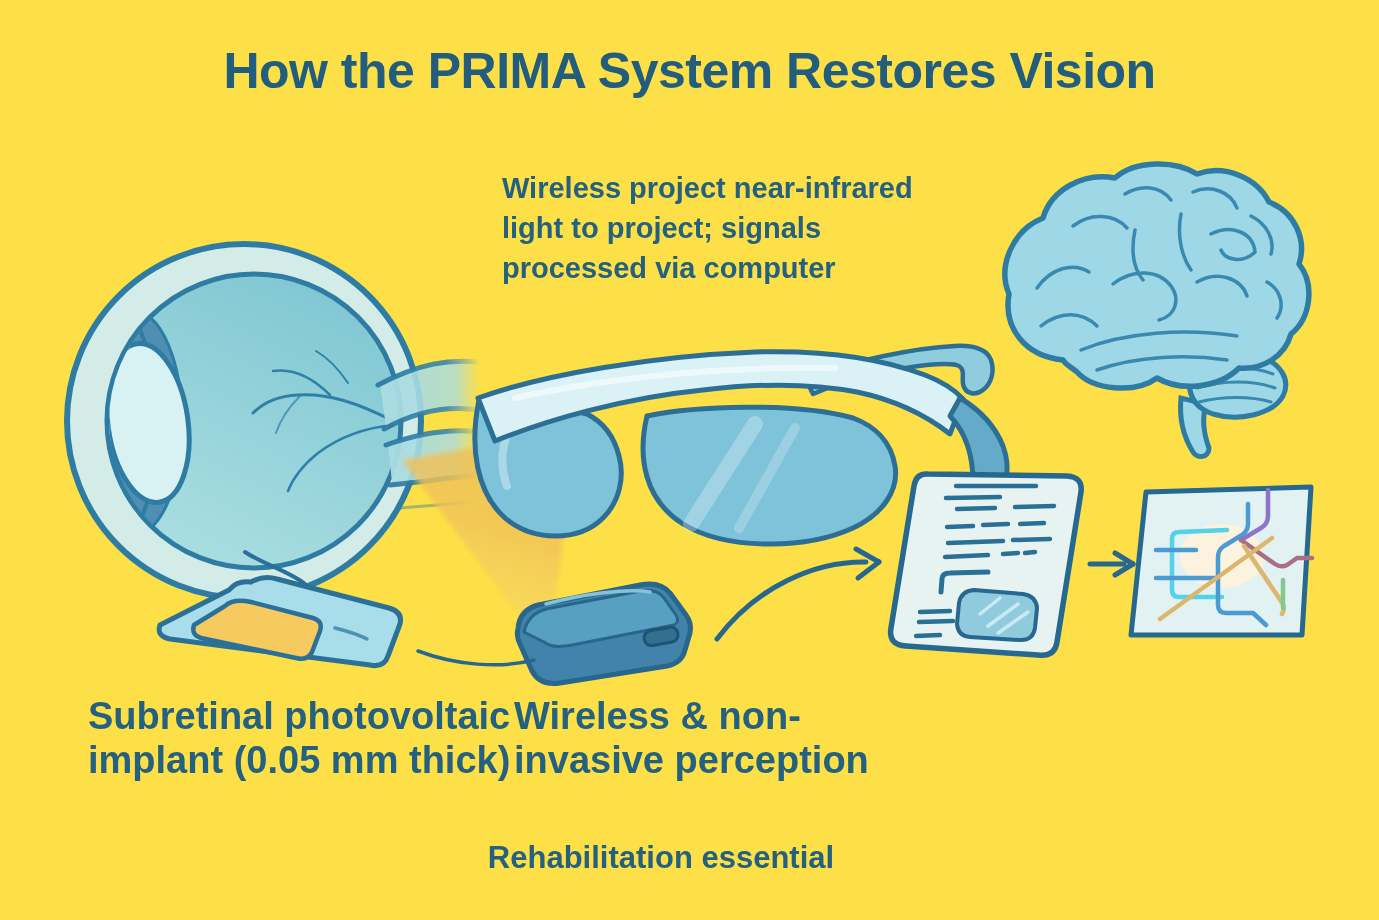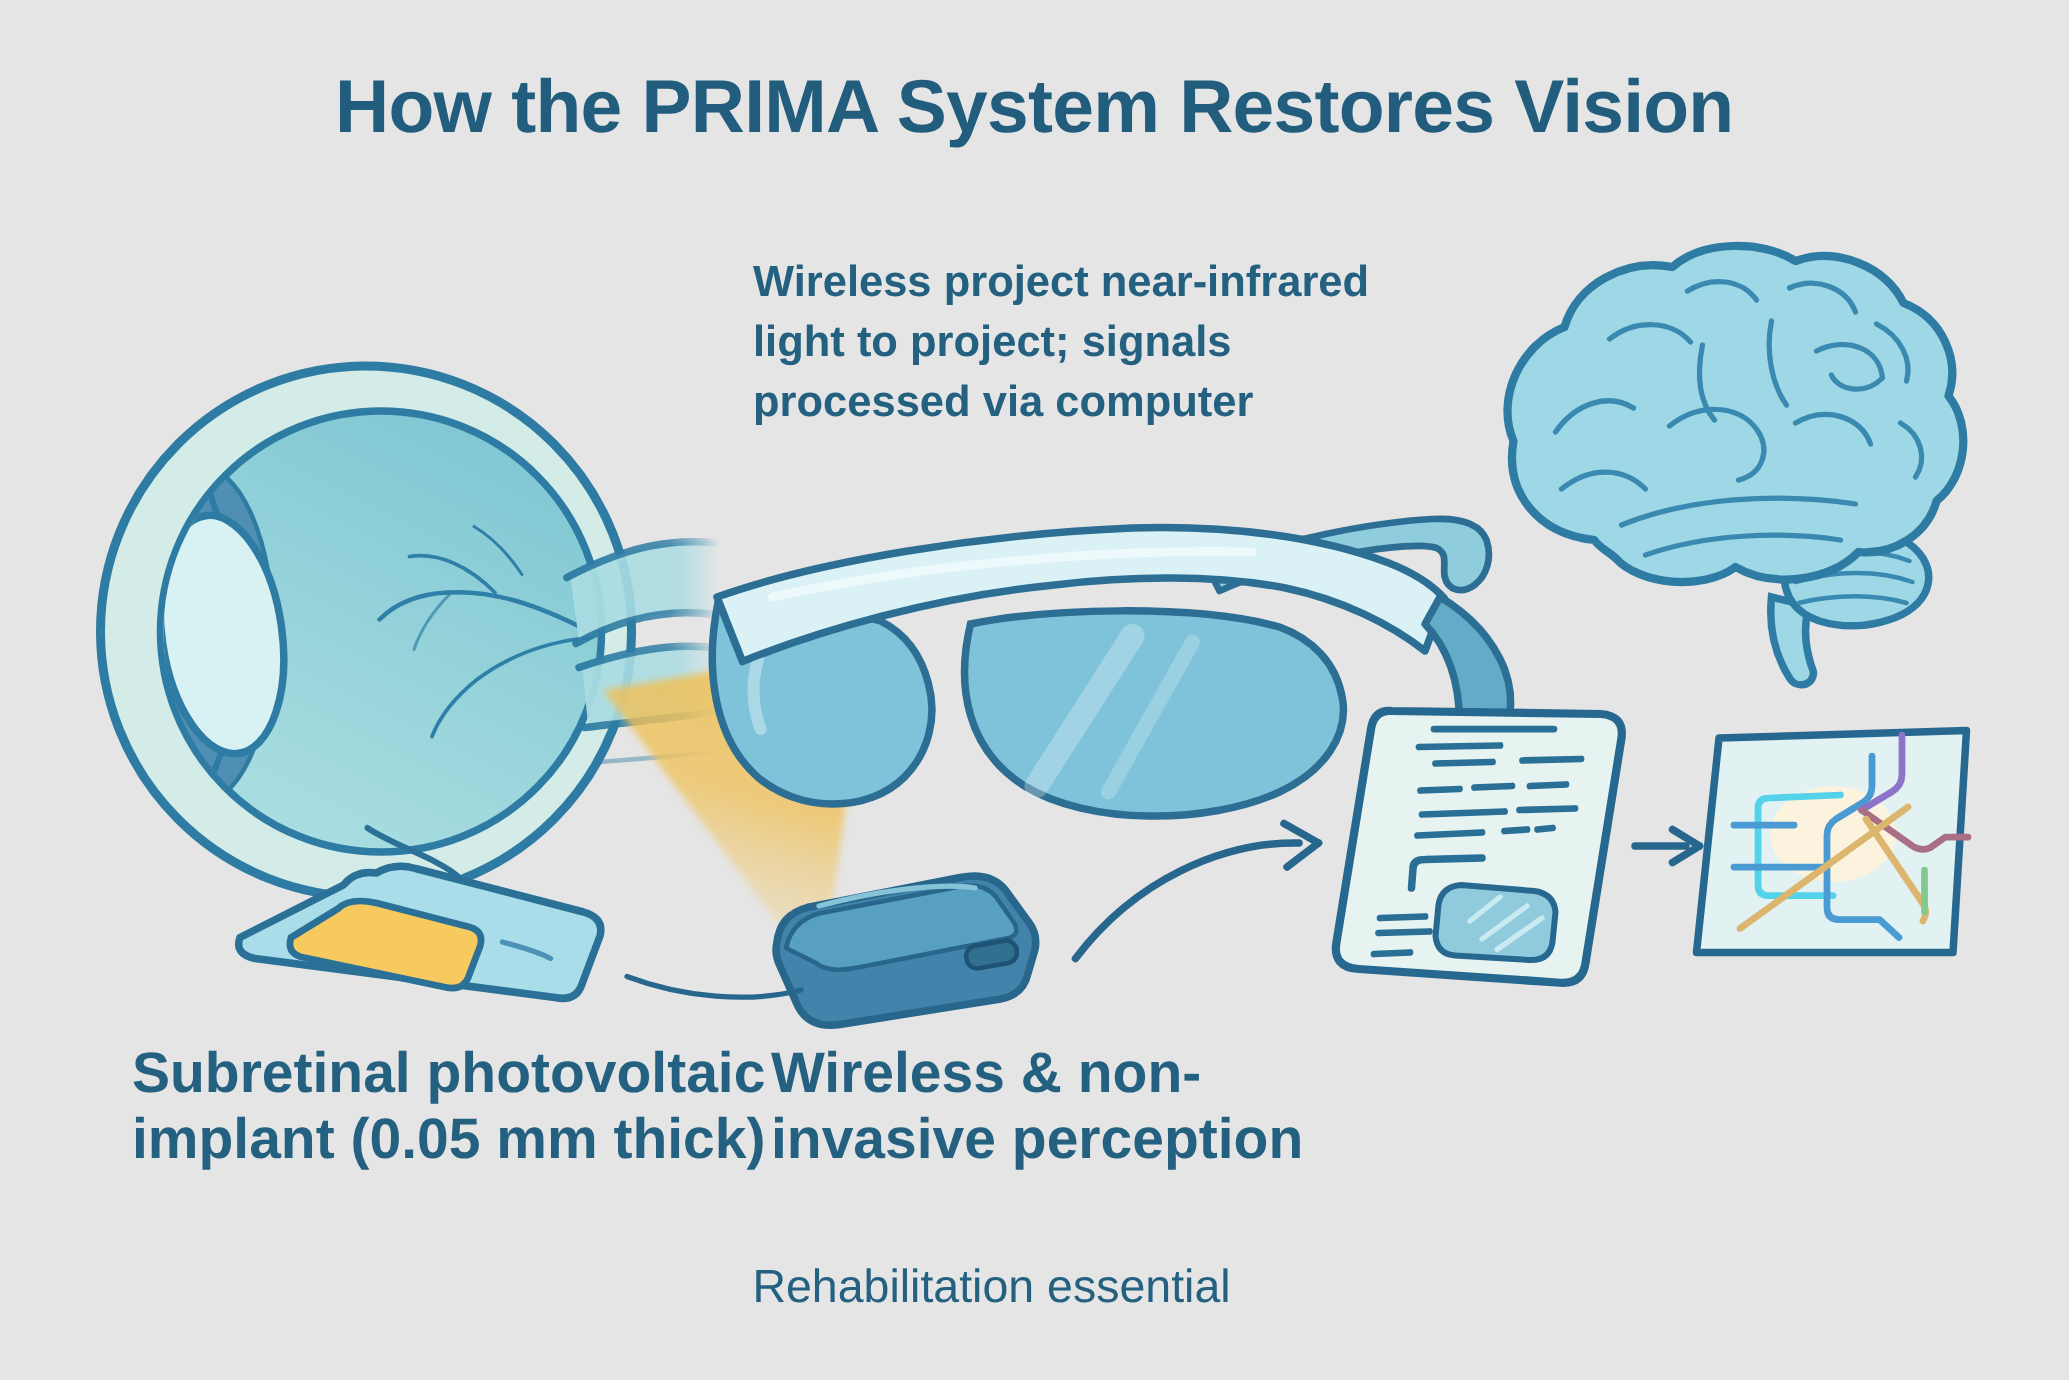--- a/index.html
+++ b/index.html
@@ -1,38 +1,38 @@
 <!DOCTYPE html>
 <html><head>
 <meta charset="utf-8">
 <style>
   html,body{margin:0;padding:0;}
   #stage{
     position:relative; width:1379px; height:920px; overflow:hidden;
-    background:#e5e5e5;
+    background:#fde047;
     font-family:"Liberation Sans", sans-serif;
   }
   .abs{position:absolute;}
   .title{
     top:42px; left:0; width:100%; text-align:center;
     font-size:50px; font-weight:700; letter-spacing:-0.5px; color:#235d7d;
   }
   .note{
     top:168px; left:502px;
     font-size:29px; line-height:40px; font-weight:600; color:#24607f; white-space:nowrap;
   }
   .caption{
     top:694px; font-size:38px; line-height:44px; font-weight:600; color:#24607f; white-space:nowrap;
   }
   .cap-implant{left:88px;}
   .cap-stim{left:514px;}
   .cap-outcome{left:911px; line-height:42px;}
   .footer{
     top:840px; left:661px; transform:translateX(-50%);
-    font-size:31px; font-weight:400; color:#24607f; white-space:nowrap;
+    font-size:31px; font-weight:700; color:#24607f; white-space:nowrap;
   }
   svg{display:block; overflow:visible;}
 </style>
 </head>
 <body>
 
 <div id="stage">
 
   <svg class="abs" style="left:48px; top:233px;" width="432" height="436" viewBox="0 0 432 436">
     <defs>

